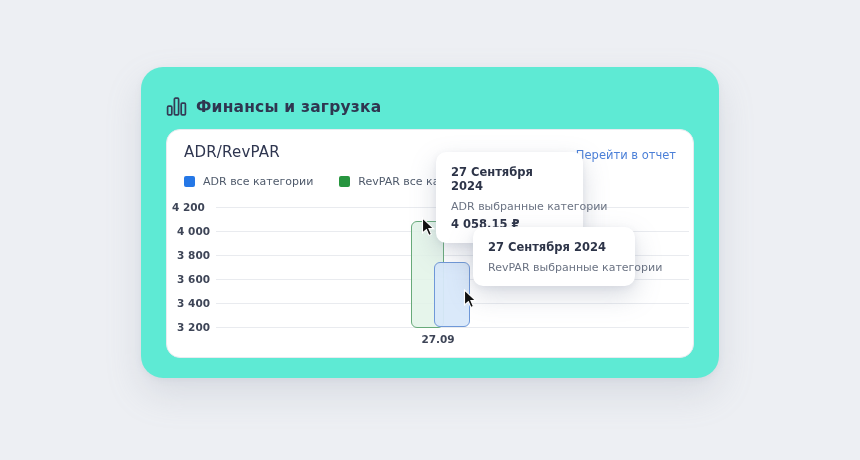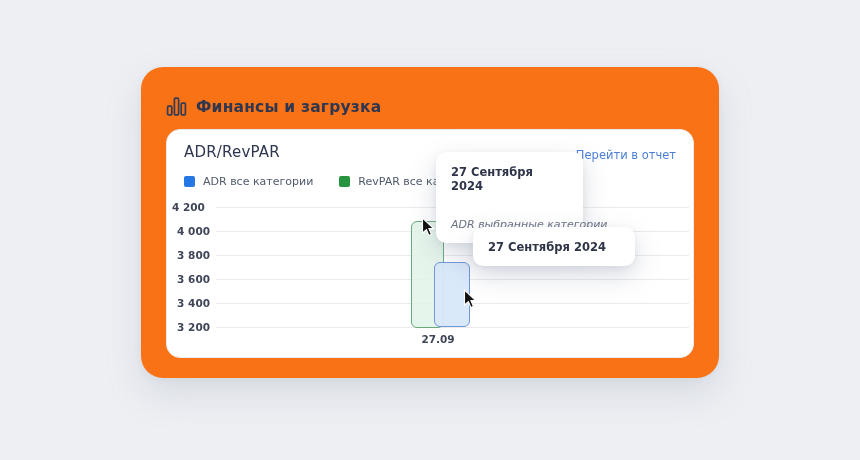--- a/index.html
+++ b/index.html
@@ -9,21 +9,21 @@
     background: #edeff3;
     font-family: "DejaVu Sans", "Liberation Sans", sans-serif;
     overflow: hidden;
   }
 
   
   .card {
     position: absolute;
     left: 141px; top: 67px;
     width: 578px; height: 311px;
-    background: #f97316;
+    background: #5eead4;
     border-radius: 22px;
     box-shadow: 0 16px 35px rgba(140,150,170,0.22), 0 2px 6px rgba(140,150,170,0.10);
   }
   .card-header {
     position: absolute;
     left: 25px; top: 29px;
     display: flex; align-items: center; gap: 9px;
   }
   .card-header .hdr-icon { width: 21px; height: 21px; display: block; }
   .card-title {
@@ -103,21 +103,21 @@
   .tooltip {
     position: absolute;
     background: #ffffff;
     border-radius: 10px;
     box-shadow: 0 10px 26px rgba(120,130,155,0.28), 0 2px 6px rgba(120,130,155,0.12);
     padding: 13px 15px 12px 15px;
   }
   .tooltip.tt1 { left: 436px; top: 152px; width: 147px; z-index: 10; }
   .tooltip.tt2 { left: 473px; top: 227px; width: 162px; z-index: 11; }
   .tt-date  { font-size: 11.5px; font-weight: bold; color: #2d3448; }
-  .tt-label { font-size: 11px; color: #6b7383; margin-top: 25px; white-space: nowrap; font-style: italic; }
+  .tt-label { font-size: 11px; color: #6b7383; margin-top: 7px; white-space: nowrap; }
   .tt-value { font-size: 11.5px; font-weight: bold; color: #2d3448; margin-top: 4px; }
 
   
   .cursor { position: absolute; width: 15px; height: 21px; z-index: 20; }
   .cursor.c1 { left: 421px; top: 217px; }
   .cursor.c2 { left: 463px; top: 289px; }
 </style>
 </head>
 <body>
 
@@ -164,24 +164,26 @@
     <div class="bar bar-revpar"></div>
     <div class="bar bar-adr"></div>
 
     <div class="xtick">27.09</div>
   </div>
 </div>
 
 <div class="tooltip tt1">
   <div class="tt-date">27 Сентября 2024</div>
   <div class="tt-label">ADR выбранные категории</div>
+  <div class="tt-value">4 058,15 ₽</div>
 </div>
 
 <div class="tooltip tt2">
   <div class="tt-date">27 Сентября 2024</div>
+  <div class="tt-label">RevPAR выбранные категории</div>
 </div>
 
 <svg class="cursor c1" viewBox="0 0 15 21">
   <polygon points="1.5,1 1.5,16 5.4,12.6 7.9,18.4 10.4,17.3 7.9,11.6 12.7,11.6" fill="#111111" stroke="#ffffff" stroke-width="1.1"></polygon>
 </svg>
 <svg class="cursor c2" viewBox="0 0 15 21">
   <polygon points="1.5,1 1.5,16 5.4,12.6 7.9,18.4 10.4,17.3 7.9,11.6 12.7,11.6" fill="#111111" stroke="#ffffff" stroke-width="1.1"></polygon>
 </svg>
 
 </body></html>

